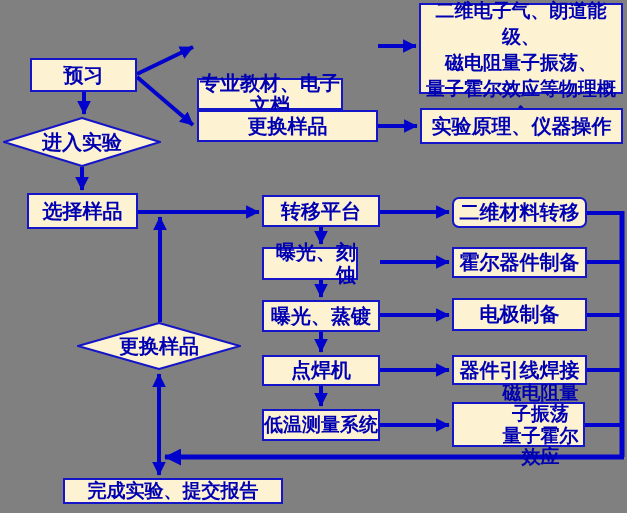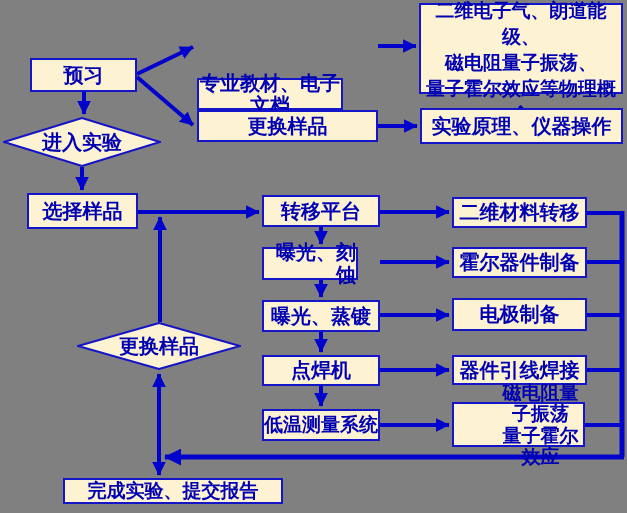--- a/index.html
+++ b/index.html
@@ -129,21 +129,21 @@
   <div class="node" style="left:262px;top:195px;width:118px;height:32px;text-align:center;">转移平台</div>
 
   <div class="node" style="left:262px;top:247px;width:96px;height:33px;text-align:right;">曝光、刻蚀</div>
 
   <div class="node" style="left:262px;top:300px;width:118px;height:32px;">曝光、蒸镀</div>
 
   <div class="node" style="left:262px;top:355px;width:118px;height:31px;">点焊机</div>
 
   <div class="node small" style="left:262px;top:409px;width:118px;height:32px;">低温测量系统</div>
 
-  <div class="node" style="left:452px;top:197px;width:135px;height:31px;">二维材料转移</div>
+  <div class="node" style="left:452px;top:197px;width:135px;height:31px;border-radius:7px;">二维材料转移</div>
 
   <div class="node" style="left:452px;top:247px;width:135px;height:31px;">霍尔器件制备</div>
 
   <div class="node" style="left:452px;top:298px;width:135px;height:33px;">电极制备</div>
 
   <div class="node" style="left:452px;top:355px;width:135px;height:30px;">器件引线焊接</div>
 
   <div class="node small" style="left:452px;top:402px;width:133px;height:45px;padding-left:44px;">磁电阻量子振荡
 量子霍尔效应</div>
 

